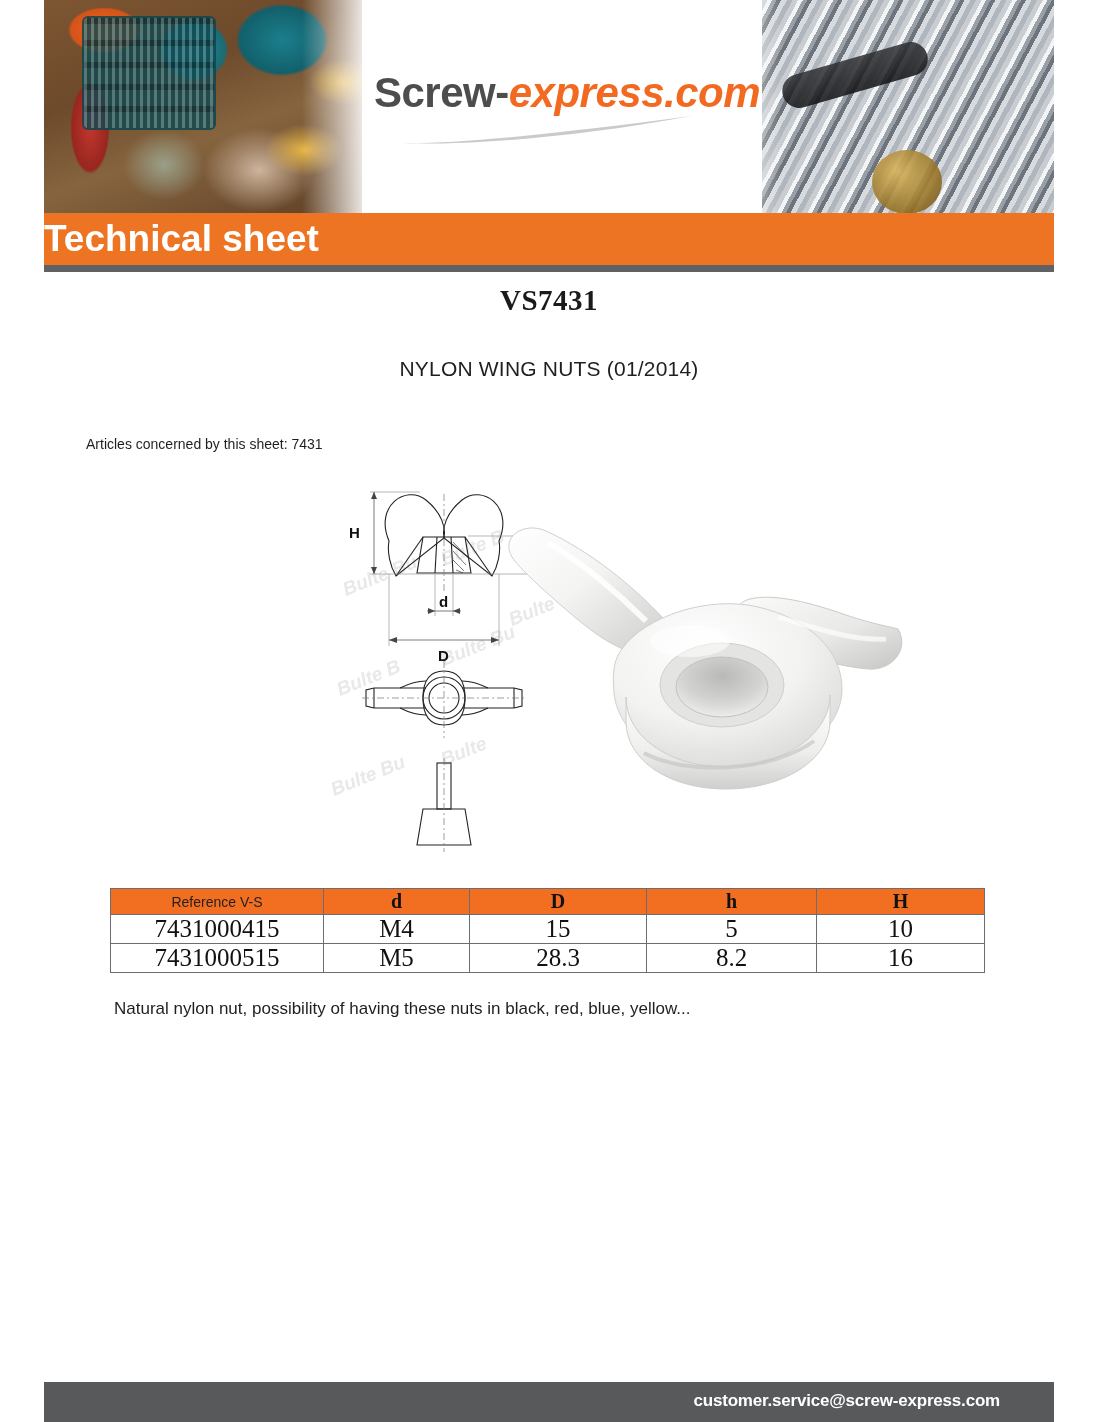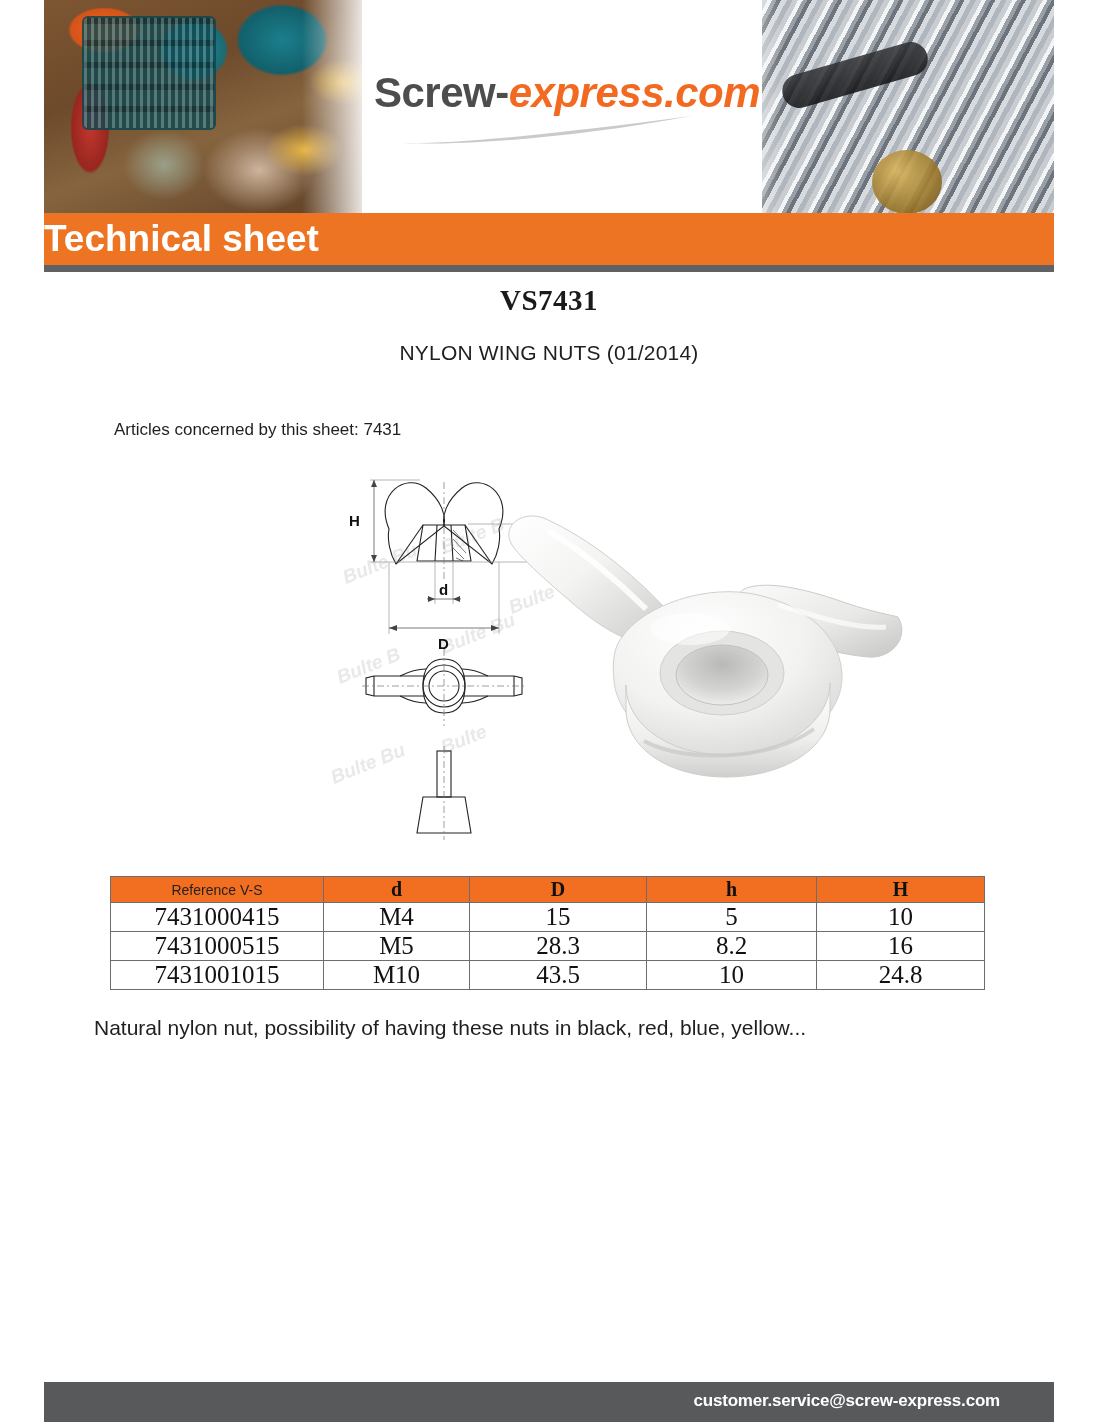--- a/index.html
+++ b/index.html
@@ -155,26 +155,26 @@
     font-weight: bold;
     font-size: 29px;
     color: #1a1a1a;
     margin-top: 12px;
     letter-spacing: .5px;
   }
   .doc-title {
     text-align: center;
     font-size: 21px;
     color: #1f1f1f;
-    margin-top: 24px;
+    margin-top: 40px;
     letter-spacing: .2px;
   }
   .articles {
-    margin: 55px 0 0 70px;
-    font-size: 17px;
+    margin: 55px 0 0 42px;
+    font-size: 14px;
     color: #1f1f1f;
   }
 
   
   .drawing {
     position: relative;
     width: 1010px;
     height: 400px;
     margin-top: 14px;
   }
@@ -211,22 +211,22 @@
     color: #231f20;
     font-weight: normal;
   }
   .col-ref   { width: 213px; }
   .col-d     { width: 146px; }
   .col-D     { width: 177px; }
   .col-h     { width: 170px; }
   .col-H     { width: 168px; }
 
   .note {
-    margin: 26px 0 0 50px;
-    font-size: 21px;
+    margin: 26px 0 0 70px;
+    font-size: 17px;
     color: #1f1f1f;
   }
 
   
   .footer-bar {
     position: absolute;
     left: 0;
     bottom: 0;
     width: 1010px;
     height: 40px;
@@ -461,27 +461,20 @@
           <td>5</td>
           <td>10</td>
         </tr>
         <tr>
           <td>7431000515</td>
           <td>M5</td>
           <td>28.3</td>
           <td>8.2</td>
           <td>16</td>
         </tr>
-        <tr>
-          <td>7431001015</td>
-          <td>M10</td>
-          <td>43.5</td>
-          <td>10</td>
-          <td>24.8</td>
-        </tr>
       </tbody>
     </table>
   </div>
 
   <div class="note">Natural nylon nut, possibility of having these nuts in black, red, blue, yellow...</div>
 
   <div class="footer-bar">
     <span class="footer-mail">customer.service@screw-express.com</span>
   </div>
 

